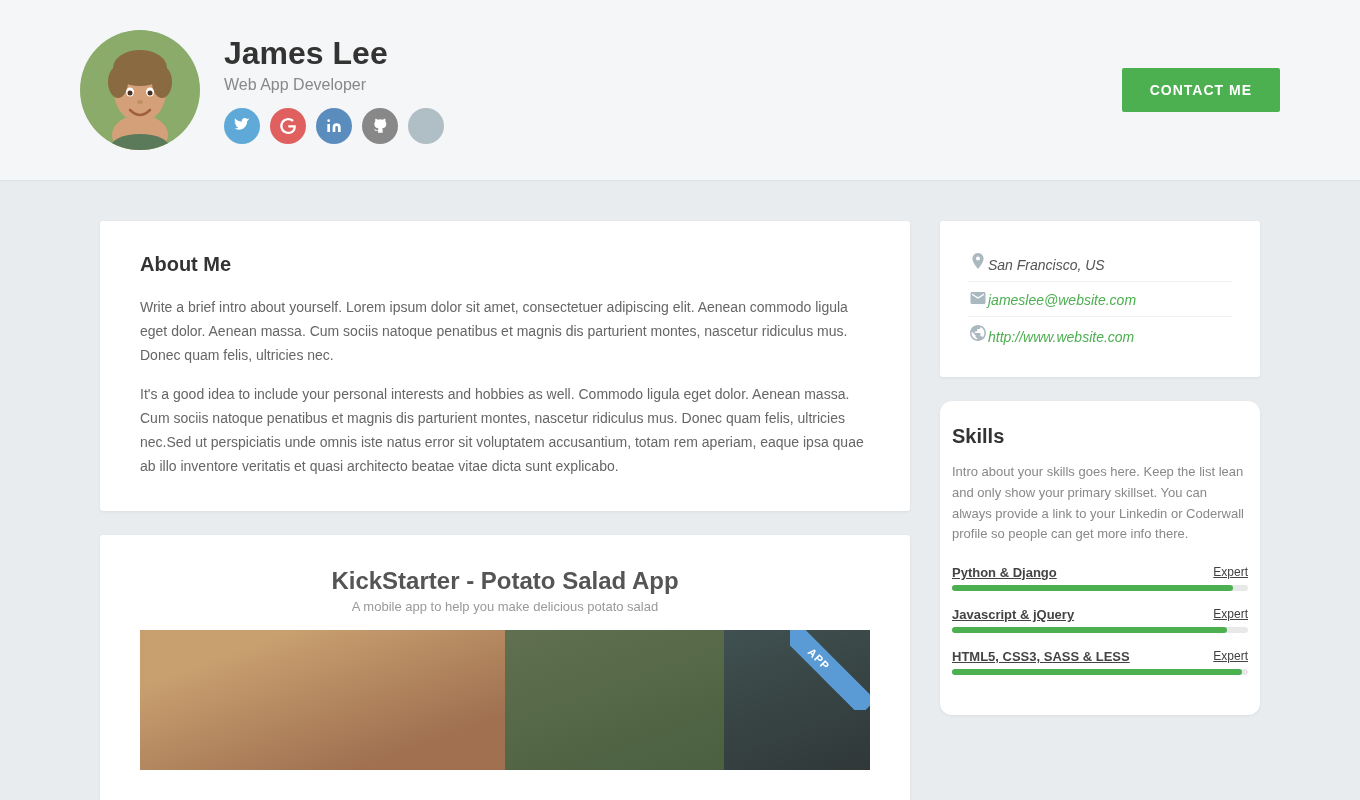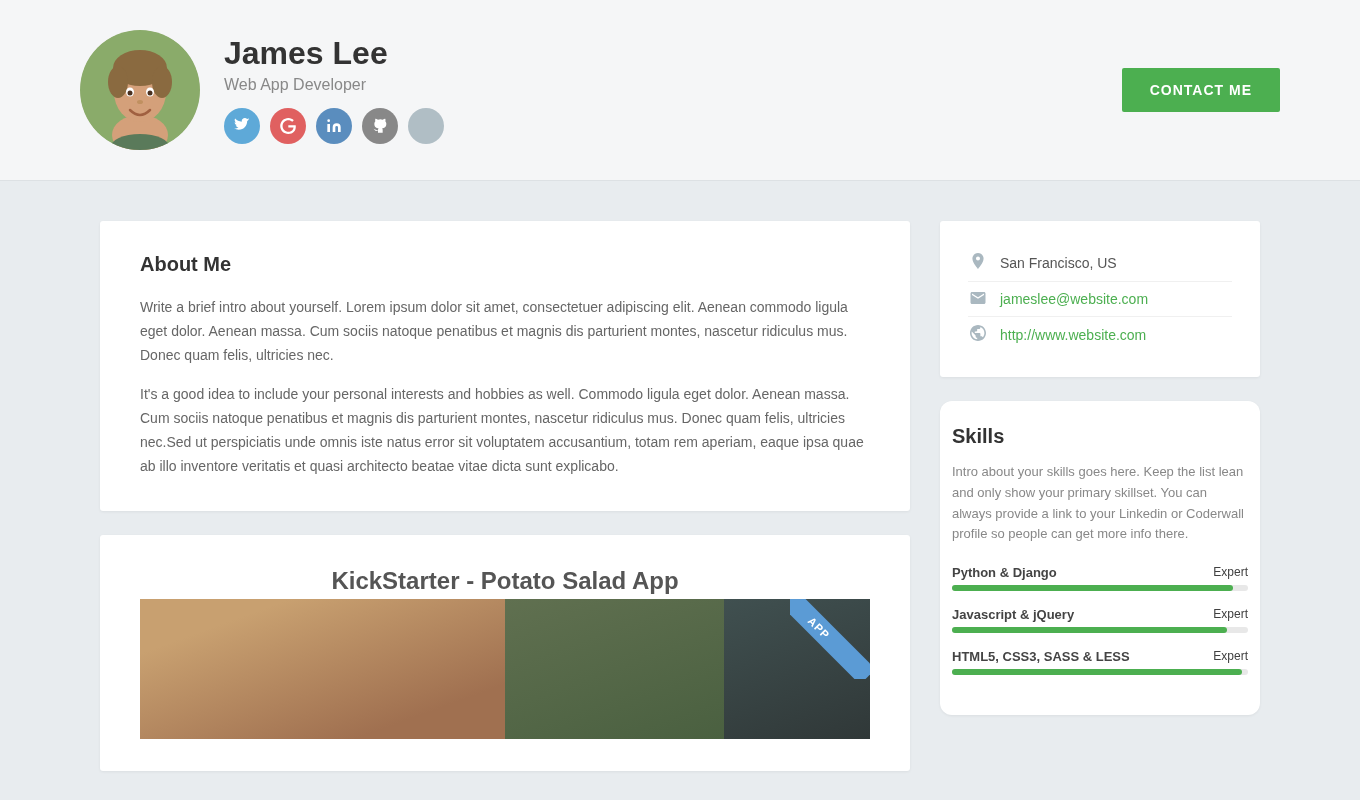--- a/index.html
+++ b/index.html
@@ -145,24 +145,24 @@
     }
 
     .contact-card {
       background: white;
       border-radius: 3px;
       padding: 24px 28px;
       box-shadow: 0 1px 3px rgba(0,0,0,0.06);
     }
     .contact-row {
       display: flex;
-      align-items: center;
-      gap: 12px;
+      align-items: flex-end;
       padding: 8px 0;
       border-bottom: 1px solid #f0f0f0;
+      font-style: italic;
     }
     .contact-row:last-child { border-bottom: none; }
     .contact-icon {
       color: #aab8c0;
       font-size: 16px;
       width: 20px;
       text-align: center;
     }
     .contact-text {
       font-size: 14px;
@@ -188,20 +188,21 @@
     }
     .skills-intro {
       font-size: 13px;
       color: #888;
       line-height: 1.6;
       margin-bottom: 20px;
     }
 
     .skill-item {
       margin-bottom: 16px;
+      text-decoration: underline;
     }
     .skill-header {
       display: flex;
       justify-content: space-between;
       margin-bottom: 5px;
     }
     .skill-name {
       font-size: 13px;
       font-weight: 600;
       color: #444;
@@ -338,20 +339,21 @@
     <div class="card about-card">
       <h2>About Me</h2>
       <div class="about-text">
         <p>Write a brief intro about yourself. Lorem ipsum dolor sit amet, consectetuer adipiscing elit. Aenean commodo ligula eget dolor. Aenean massa. Cum sociis natoque penatibus et magnis dis parturient montes, nascetur ridiculus mus. Donec quam felis, ultricies nec.</p>
         <p>It's a good idea to include your personal interests and hobbies as well. Commodo ligula eget dolor. Aenean massa. Cum sociis natoque penatibus et magnis dis parturient montes, nascetur ridiculus mus. Donec quam felis, ultricies nec.Sed ut perspiciatis unde omnis iste natus error sit voluptatem accusantium, totam rem aperiam, eaque ipsa quae ab illo inventore veritatis et quasi architecto beatae vitae dicta sunt explicabo.</p>
       </div>
     </div>
 
     <div class="card projects-card">
       <div class="project-title">KickStarter - Potato Salad App</div>
+      <div class="project-subtitle">A mobile app to help you make delicious potato salad</div>
       <div class="food-image">
         <div class="food-segment-left"></div>
         <div class="food-segment-mid"></div>
         <div class="food-segment-right"></div>
         <div class="ribbon-triangle" data-label="APP"></div>
       </div>
     </div>
 
   </div>
 

